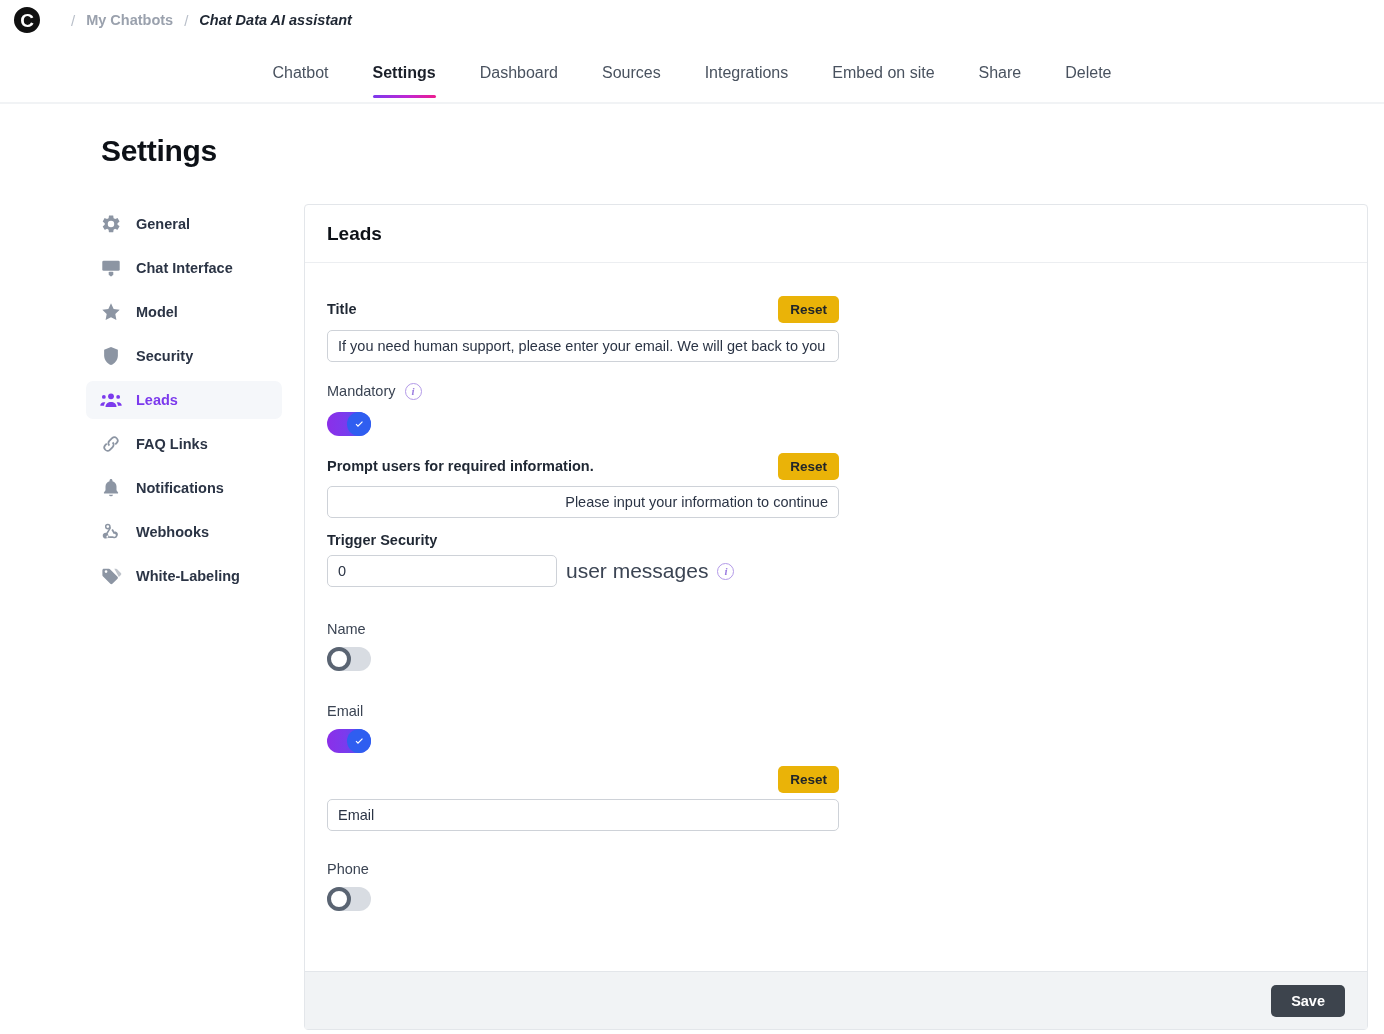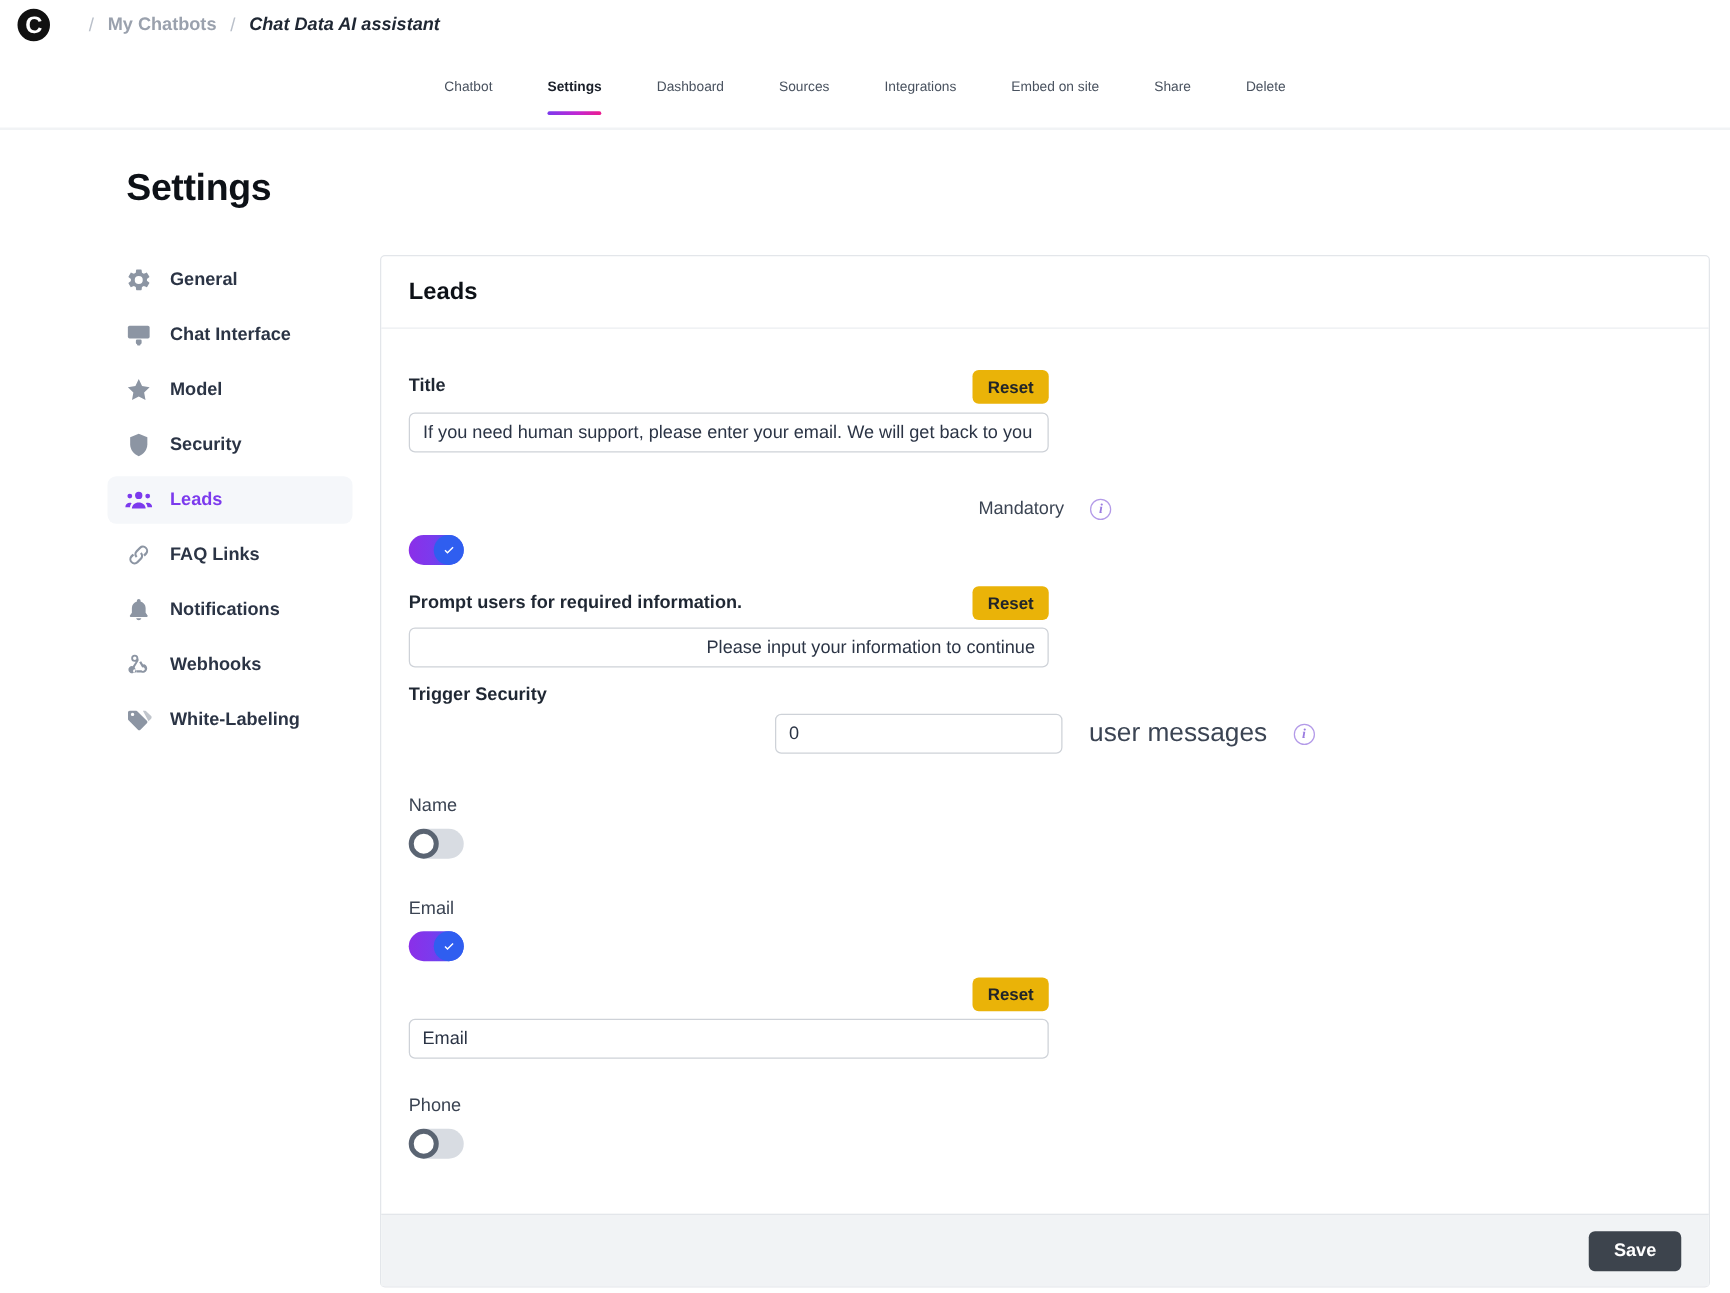--- a/index.html
+++ b/index.html
@@ -31,21 +31,21 @@
   .crumb-active { color: #1f2733; font-weight: 700; font-style: italic; }
 
   
   .tabsbar {
     position: absolute; top: 58px; left: 0; width: 1384px; height: 46px;
     border-bottom: 2px solid #f1f3f5;
   }
   .tabs { display: flex; justify-content: center; align-items: flex-start; gap: 0; }
   .tab {
     position: relative; padding: 6px 22px 16px 22px;
-    font-size: 11px; color: #49525f; white-space: nowrap; cursor: pointer;
+    font-size: 16px; color: #49525f; white-space: nowrap; cursor: pointer;
   }
   .tab.active { color: #1a1f29; font-weight: 700; }
   .tab.active::after {
     content: ""; position: absolute; left: 22px; right: 22px; bottom: 0;
     height: 3px; border-radius: 2px;
     background: linear-gradient(90deg, #7c3aed 0%, #c026d3 55%, #ec1d8e 100%);
   }
 
   
   .page-title {
@@ -126,21 +126,21 @@
     position: absolute; left: 0px; top: 0px; width: 24px; height: 24px;
     border-radius: 50%; background: #ffffff; border: 4px solid #5a6472;
   }
 
   .btn-save {
     background: #3d444d; border: none; border-radius: 5px;
     padding: 8px 20px; font-size: 14.5px; font-weight: 700; color: #ffffff;
     font-family: "Liberation Sans", sans-serif; cursor: pointer;
   }
 
-  .stack-row { display: flex; align-items: center; gap: 21px; justify-content: center; }
+  .stack-row { display: flex; align-items: center; gap: 9px; }
 </style>
 </head>
 <body>
 
 <div class="topbar">
   <div class="logo">C</div>
   <div class="crumbs">
     <span class="crumb-sep">/</span>
     <span class="crumb-muted">My Chatbots</span>
     <span class="crumb-sep">/</span>
@@ -259,21 +259,21 @@
 </div>
 
 <div class="card">
 
   <div class="card-head">
     <span class="card-title">Leads</span>
   </div>
 
   <div class="card-body">
 
-    <div class="field" style="margin-bottom:34px;">
+    <div class="field" style="margin-bottom:18px;">
       <div class="lbl-row">
         <span class="lbl-bold">Title</span>
         <button class="btn-reset">Reset</button>
       </div>
       <input class="inp" type="text" style="margin-top: 7px;" value="If you need human support, please enter your email. We will get back to you within 24 hours.">
     </div>
 
     <div style="margin-bottom:16px;">
       <div class="stack-row" style="height:22px;">
         <span class="lbl-norm">Mandatory</span>

